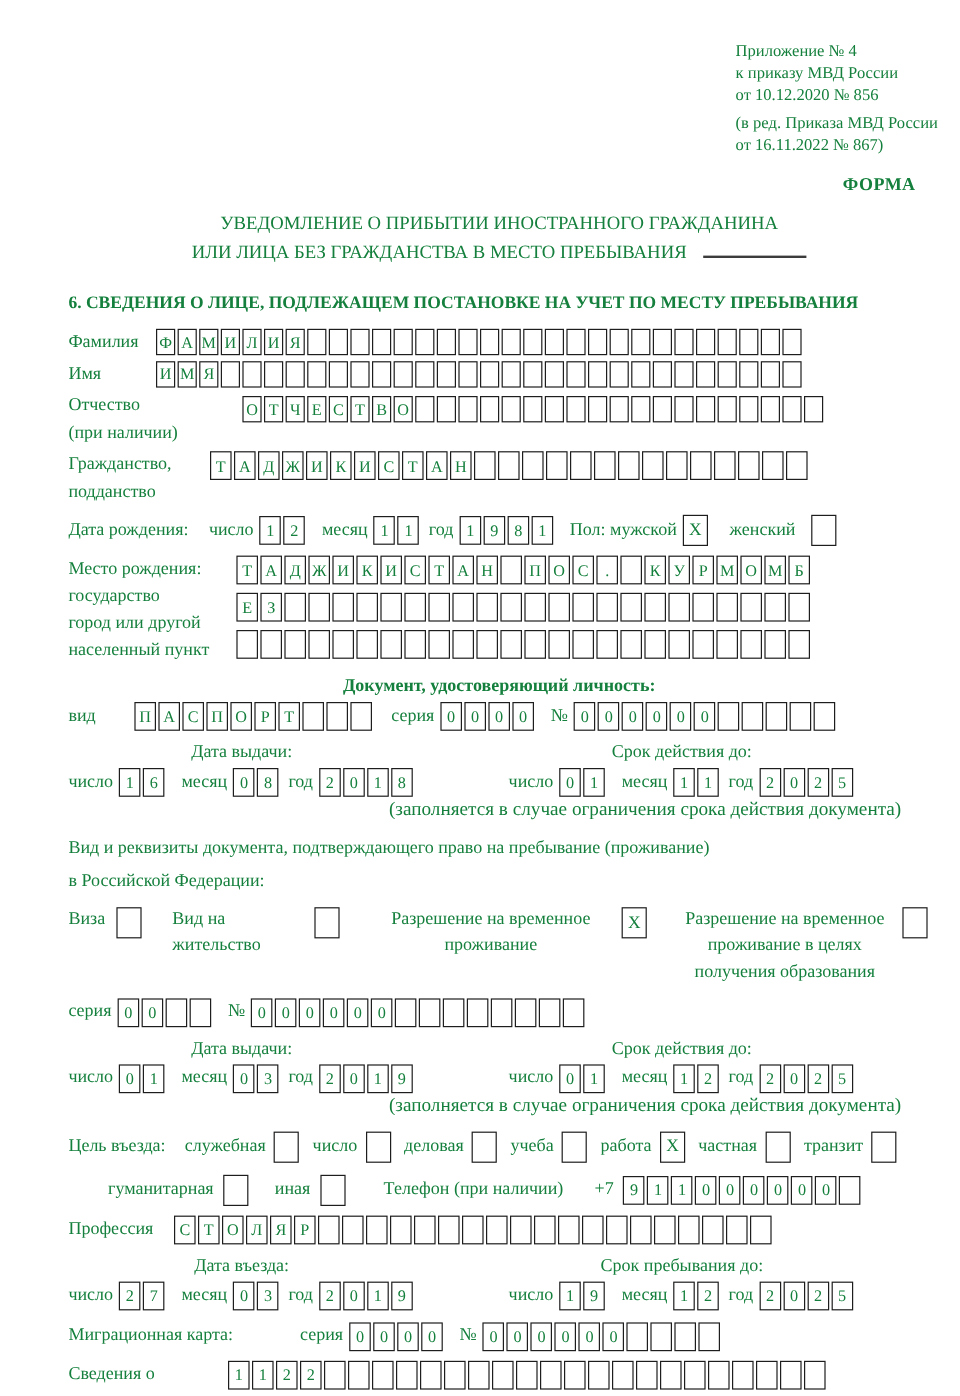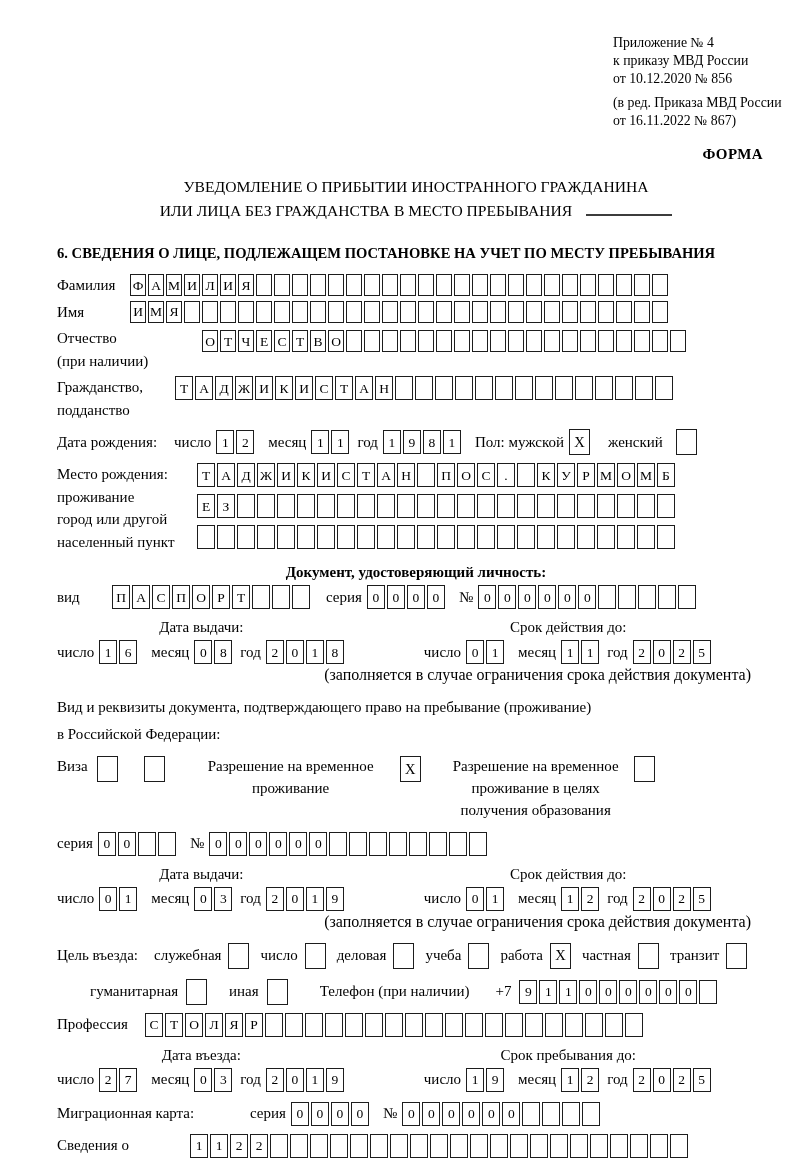--- a/index.html
+++ b/index.html
@@ -1,18 +1,18 @@
 <!DOCTYPE html>
 <html><head>
 <meta charset="utf-8">
 <style>
   * { box-sizing: border-box; }
   html, body { margin: 0; padding: 0; background: #fff; }
   .page {
-    width: 800px; height: 1163px; background: #fff; color: #000000;
+    width: 800px; height: 1163px; background: #fff; color: #15803d;
     font-family: "Liberation Serif", "DejaVu Serif", serif;
     font-size: 15px; padding: 34px 25px 0 57px; position: relative; overflow: hidden;
   }
   
   .hdr { margin-left: 556px; font-size: 13.8px; line-height: 1.32; white-space: nowrap; }
   .hdr .amend { margin-top: 5px; }
   .forma { font-weight: bold; text-align: right; padding-right: 12px; margin-top: 16px; font-size: 15px; letter-spacing: .4px; }
   
   .title { text-align: center; font-weight: normal; font-size: 15.6px; line-height: 1.55; margin-top: 12px; }
   .blank-line { display: inline-block; width: 86px; border-bottom: 2.5px solid #3c3c3c; margin-left: 14px; }
@@ -252,21 +252,21 @@
       </span>
     <span class="t2" style="margin-left:16px">женский</span>
     <span class="boxes bl" style="margin-left:8px">
         <span class="box"></span>
       </span>
   </div>
 
   <div class="row mt8 stack">
     <div class="lbl w140">
       <div>Место рождения:</div>
-      <div>проживание</div>
+      <div>государство</div>
       <div>город или другой</div>
       <div>населенный пункт</div>
     </div>
     <div>
       <div class="boxes bm">
           <span class="box">Т</span>
           <span class="box">А</span>
           <span class="box">Д</span>
           <span class="box">Ж</span>
           <span class="box">И</span>
@@ -438,20 +438,21 @@
   </div>
 
   <div class="optrow">
     <div class="opt">
       <span class="ol">Виза</span>
       <span class="boxes bl">
           <span class="box"></span>
         </span>
     </div>
     <div class="opt">
+      <span class="ol">Вид на жительство</span>
       <span class="boxes bl">
           <span class="box"></span>
         </span>
     </div>
     <div class="opt">
       <span class="ol olc" style="width:200px">Разрешение на временное проживание</span>
       <span class="boxes bl">
           <span class="box">X</span>
         </span>
     </div>

